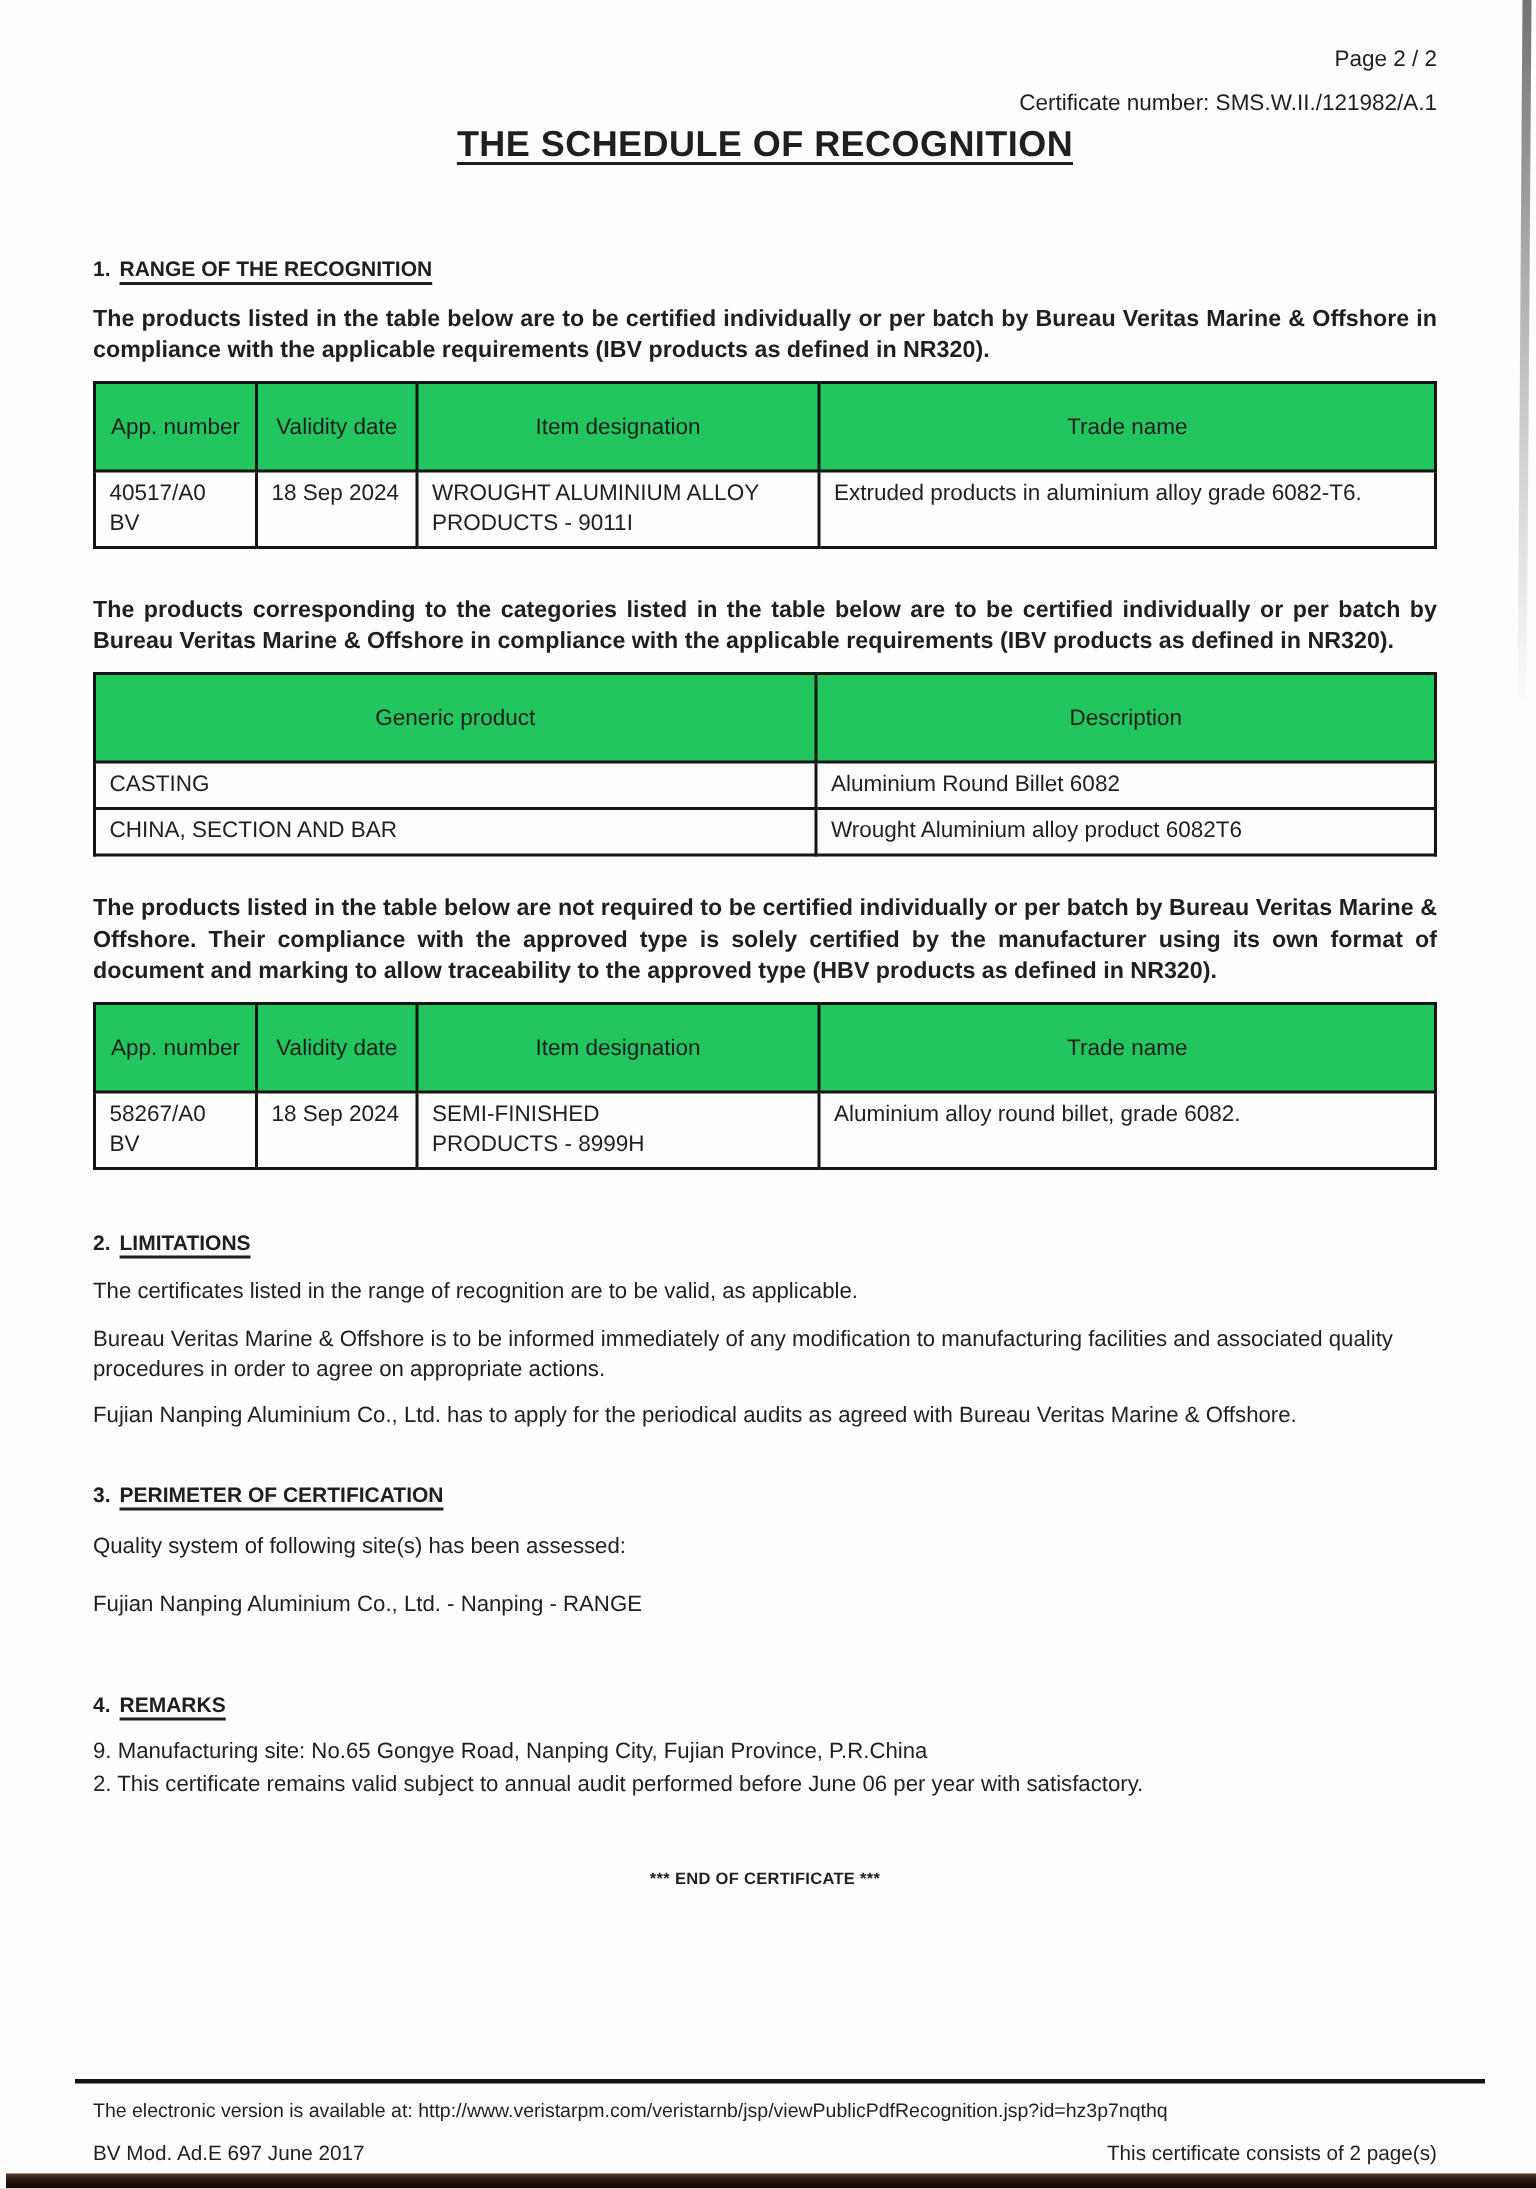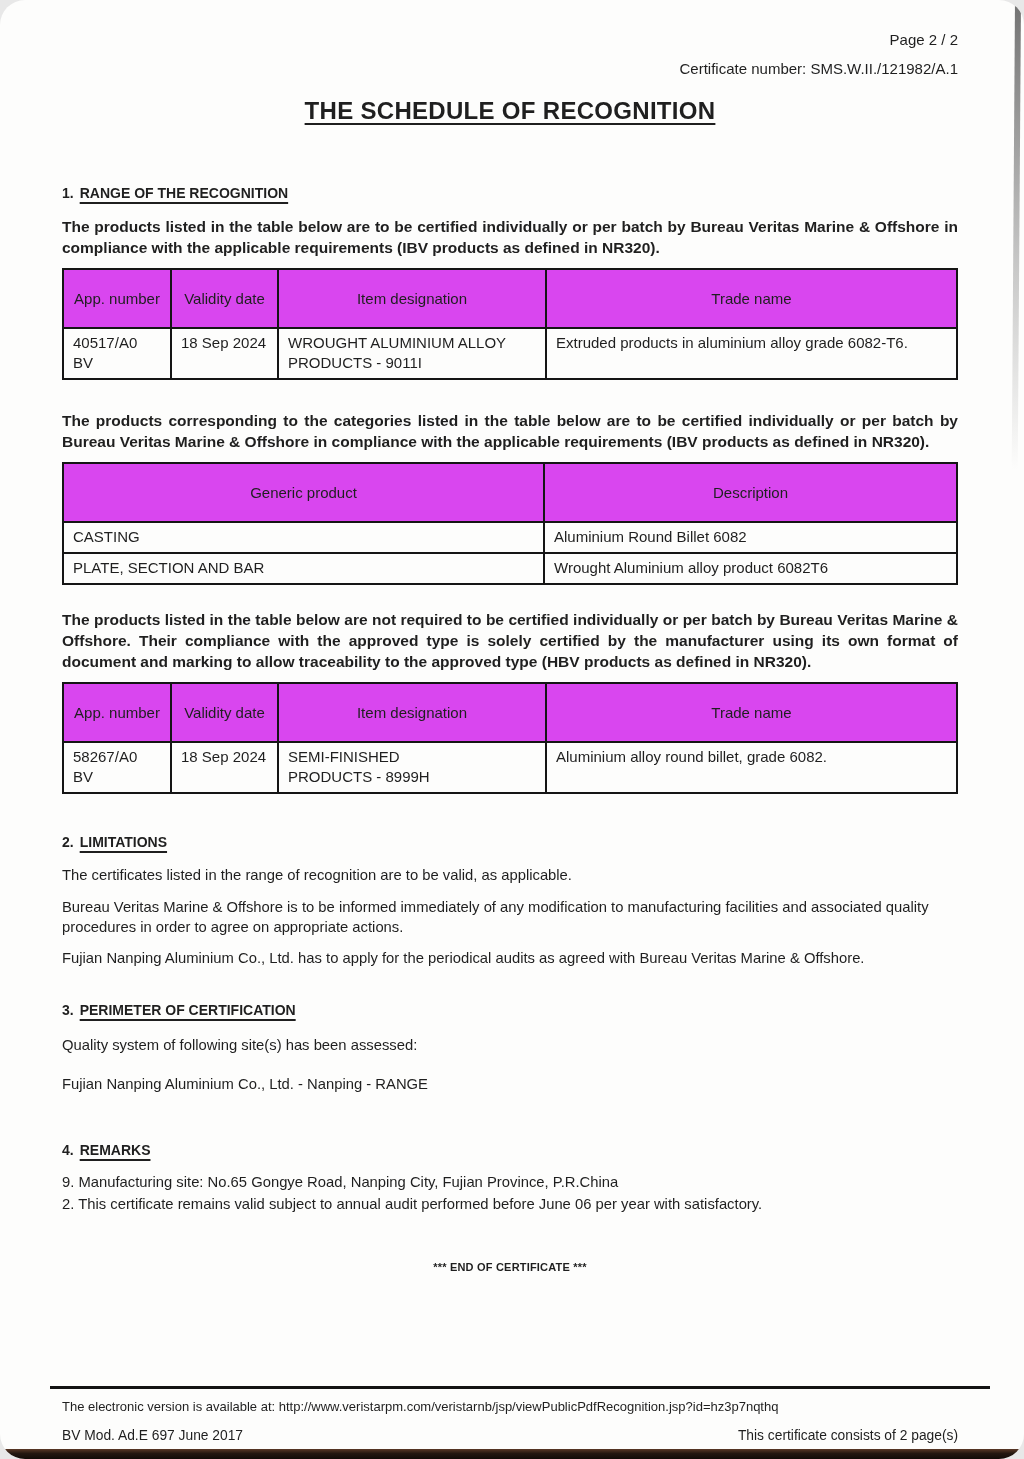--- a/index.html
+++ b/index.html
@@ -6,21 +6,20 @@
   html, body { background: #e8e8e8; }
   .page {
     position: relative;
     width: 1024px;
     height: 1459px;
     margin: 0 auto;
     background: #fdfdfc;
     overflow: hidden;
     font-family: "Liberation Sans", sans-serif;
     color: #1f1f1f;
-    border-radius: 25px;
   }
   
   .scan-streak-right {
     position: absolute;
     top: 0; right: 3px;
     width: 6px; height: 470px;
     background: linear-gradient(to bottom, rgba(90,90,90,.85), rgba(130,130,130,.45) 55%, rgba(160,160,160,0));
     transform: rotate(0.4deg);
     transform-origin: top right;
   }
@@ -30,21 +29,21 @@
     height: 10px;
     background: linear-gradient(to bottom, #5a3826, #241710 45%, #120b07);
   }
   .content { padding: 30px 66px 0 62px; }
 
   .header-right { text-align: right; font-size: 15px; line-height: 20px; }
   .header-right .page-num { margin-bottom: 9px; }
 
   .doc-title {
     text-align: center;
-    margin-top: 18px;
+    margin-top: 4px;
     font-size: 24px;
     font-weight: bold;
     letter-spacing: .3px;
   }
   .u { text-decoration: underline; text-decoration-thickness: 2px; text-underline-offset: 4px; }
 
   .sec-heading { font-size: 14px; font-weight: bold; }
   .sec-heading .num { text-decoration: none; margin-right: 6px; }
 
   .s1-heading { margin-top: 60px; }
@@ -59,21 +58,21 @@
 
   table {
     width: 100%;
     border-collapse: collapse;
     table-layout: fixed;
     font-size: 15px;
   }
   .tbl-m { margin-top: 10px; }
   th, td { border: 2px solid #151515; }
   th {
-    background: #d946ef;
+    background: #22c55e;
     font-weight: normal;
     text-align: center;
     padding: 20px 4px;
     height: 27px;
   }
   td { padding: 4px 9px 5px 9px; vertical-align: top; line-height: 20px; }
   .prewrap { white-space: pre-line; }
   .row-tall td { height: 48px; }
   .cat-table td { height: 29px; }
 
@@ -173,21 +172,21 @@
           <th>Generic product</th>
           <th>Description</th>
         </tr>
       </thead>
       <tbody>
         <tr>
           <td>CASTING</td>
           <td>Aluminium Round Billet 6082</td>
         </tr>
         <tr>
-          <td>PLATE, SECTION AND BAR</td>
+          <td>CHINA, SECTION AND BAR</td>
           <td>Wrought Aluminium alloy product 6082T6</td>
         </tr>
       </tbody>
     </table>
 
     <p class="bold-para" style="margin-top:24px">The products listed in the table below are not required to be certified individually or per batch by Bureau Veritas Marine &amp; Offshore. Their compliance with the approved type is solely certified by the manufacturer using its own format of document and marking to allow traceability to the approved type (HBV products as defined in NR320).</p>
 
     <table class="tbl-m">
       <colgroup>
           <col style="width:108px">

